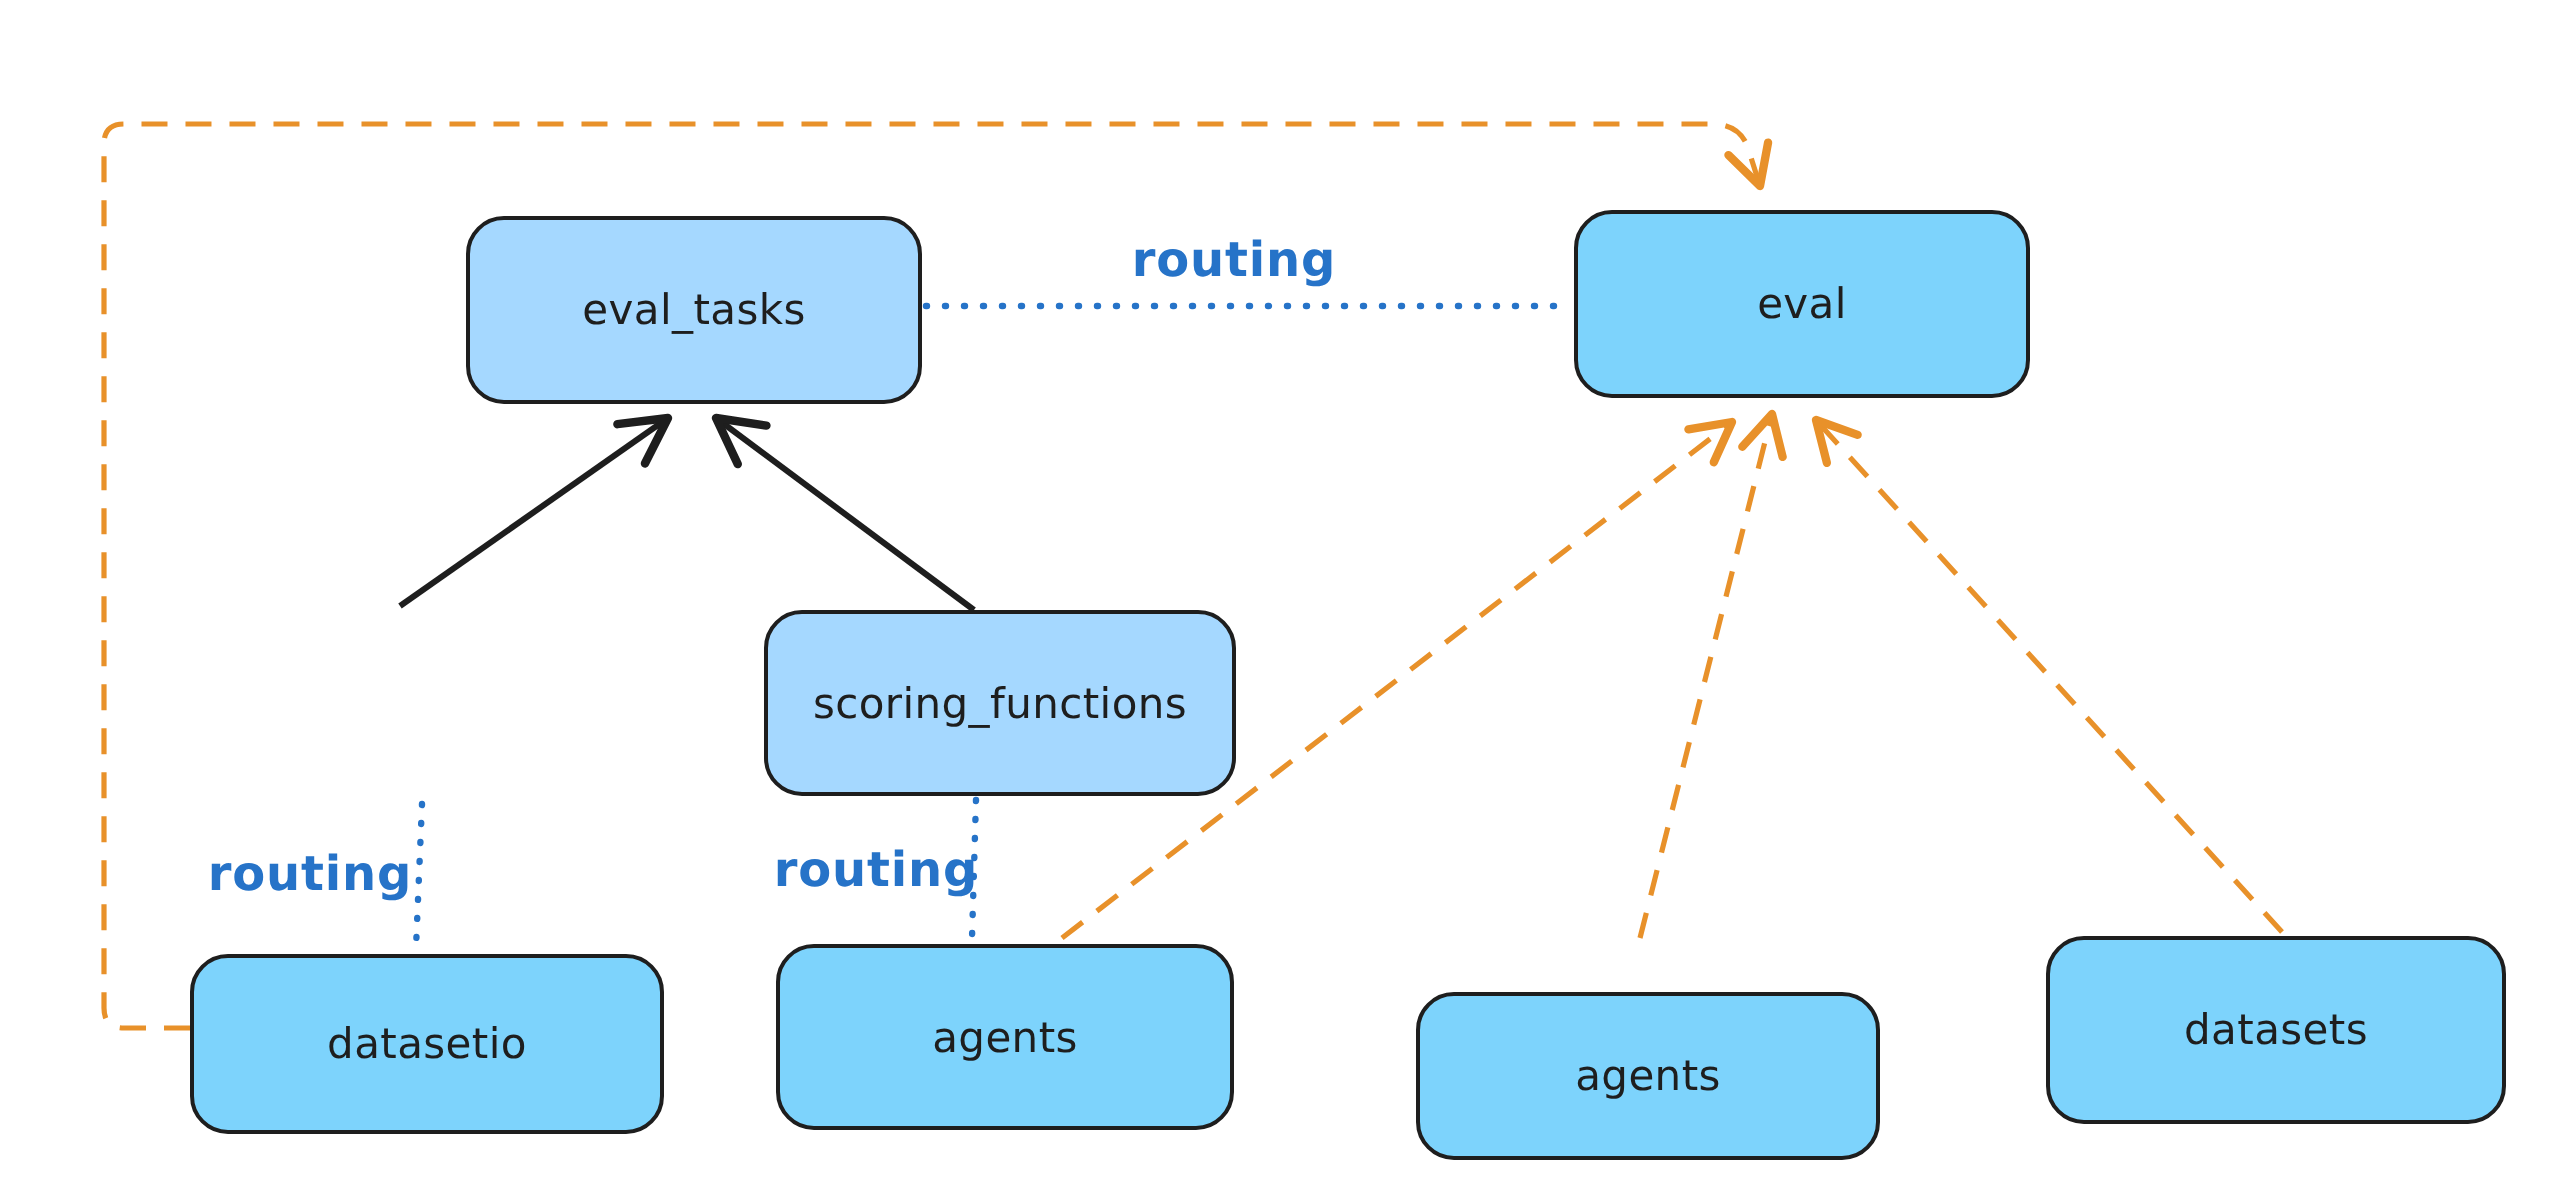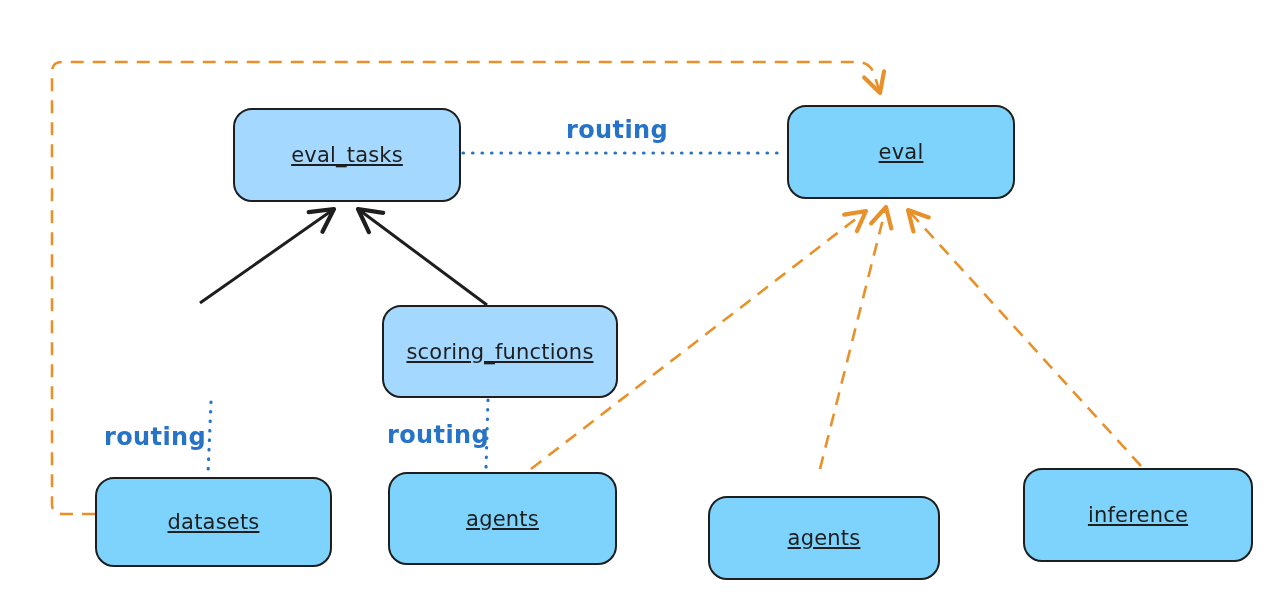--- a/index.html
+++ b/index.html
@@ -13,21 +13,20 @@
   .connectors{position:absolute;left:0;top:0;width:1280px;height:596px;}
   .node{
     position:absolute;
     box-sizing:border-box;
     border:2.5px solid #1e1e1e;
     border-radius:19px;
     display:flex;align-items:center;justify-content:center;
     font-size:21px;color:#1e1e1e;
     letter-spacing:0.2px;
     cursor:default;
-    text-decoration:underline;
   }
   .node.blue{background:#a5d8ff;}
   .node.green{background:#7dd3fc;}
   .edge-label{
     position:absolute;
     transform:translateX(-50%);
     color:#2673c8;
     font-size:24px;
     font-weight:600;
     letter-spacing:0.4px;
@@ -69,33 +68,33 @@
   <div class="node green" style="left:787px;top:105px;width:228px;height:94px">
     <span>eval</span>
   </div>
 
 
   <div class="node blue" style="left:382px;top:305px;width:236px;height:93px">
     <span>scoring_functions</span>
   </div>
 
   <div class="node green" style="left:95px;top:477px;width:237px;height:90px">
-    <span>datasets</span>
+    <span>datasetio</span>
   </div>
 
   <div class="node green" style="left:388px;top:472px;width:229px;height:93px">
     <span>agents</span>
   </div>
 
   <div class="node green" style="left:708px;top:496px;width:232px;height:84px">
     <span>agents</span>
   </div>
 
   <div class="node green" style="left:1023px;top:468px;width:230px;height:94px">
-    <span>inference</span>
+    <span>datasets</span>
   </div>
 
   <div class="edge-label" style="left:617px;top:116px">routing</div>
 
   <div class="edge-label" style="left:155px;top:423px">routing</div>
 
   <div class="edge-label" style="left:438px;top:421px">routing</div>
 
 </div>
 

